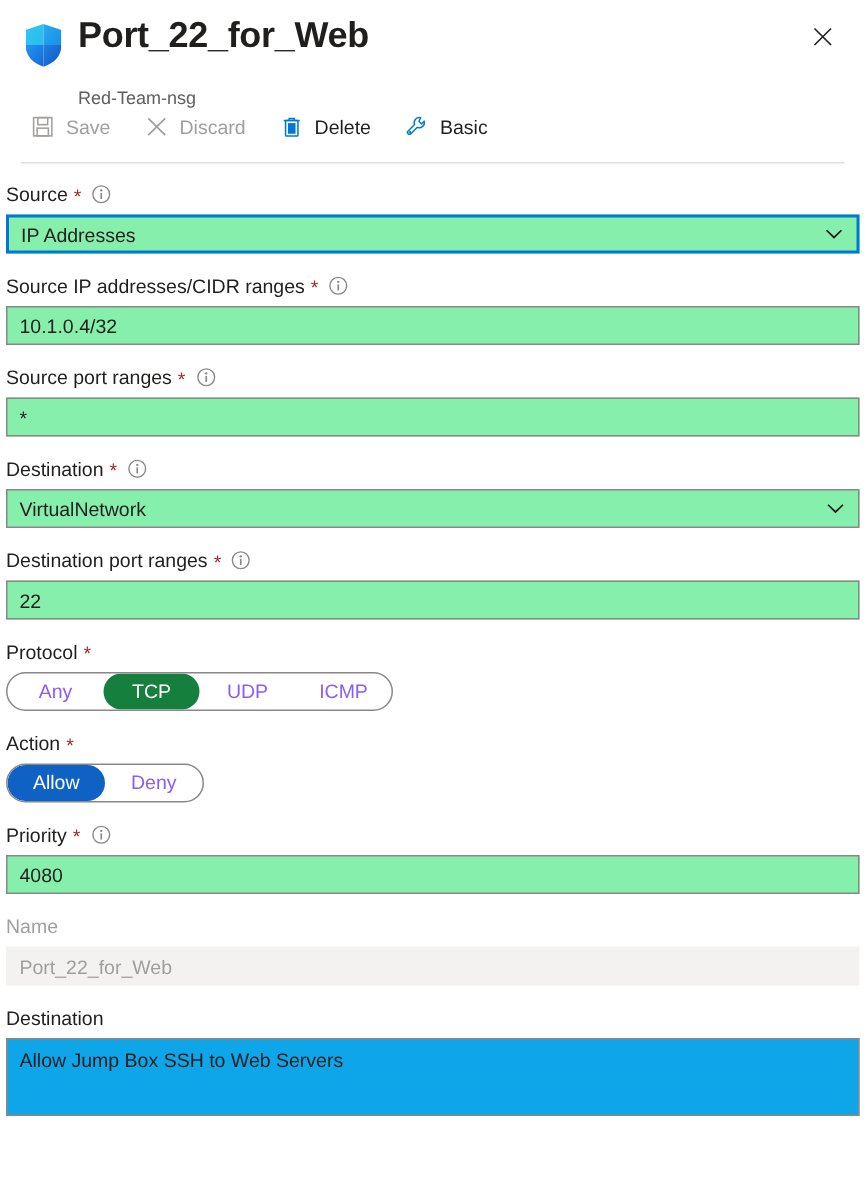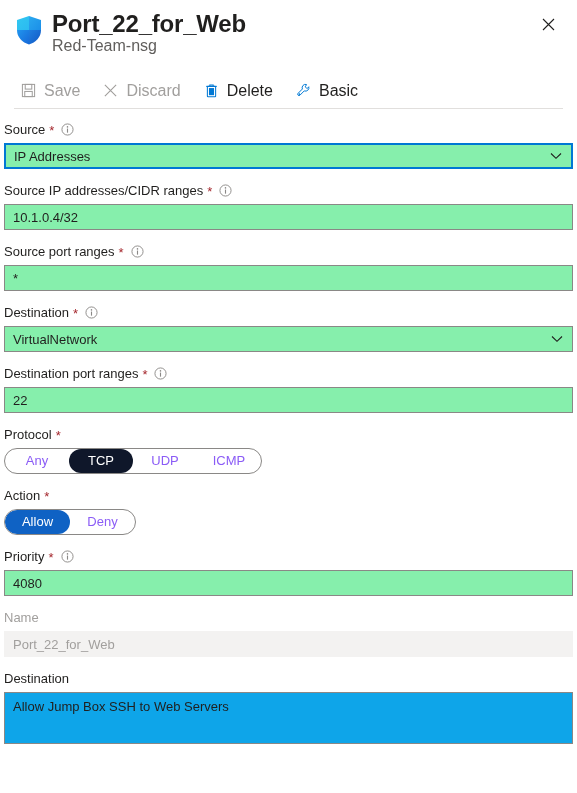--- a/index.html
+++ b/index.html
@@ -45,24 +45,24 @@
   .blade-title {
     font-size: 24px;
     font-weight: bold;
     line-height: 28px;
     letter-spacing: -0.2px;
     color: #201f1e;
     margin: 0;
     white-space: nowrap;
   }
   .blade-subtitle {
-    font-size: 16px;
+    font-size: 12px;
     line-height: 16px;
     color: #605e5c;
-    margin-top: 0;
+    margin-top: 19px;
   }
   .close-button {
     position: absolute;
     top: 11px;
     right: 16px;
     width: 26px;
     height: 26px;
     display: flex;
     align-items: center;
     justify-content: center;
@@ -73,25 +73,25 @@
   
   .toolbar {
     display: flex;
     align-items: center;
     height: 32px;
     padding: 0 14px;
     margin-top: 10px;
   }
   .tb-item {
     display: flex;
-    align-items: flex-end;
+    align-items: center;
     height: 30px;
     padding: 0 10px 0 6px;
     margin-right: 6px;
-    font-size: 16px;
+    font-size: 13px;
     color: #201f1e;
     cursor: pointer;
     white-space: nowrap;
   }
   .tb-item.disabled {
     color: #a19f9d;
     cursor: default;
   }
   .tb-icon {
     width: 17px;
@@ -210,21 +210,21 @@
     justify-content: center;
     font-size: 13px;
     line-height: 24px;
     color: #8b5cf6;
     border-radius: 13px;
     cursor: pointer;
     box-sizing: border-box;
     white-space: nowrap;
   }
   .pill.selected {
-    background: #0f172a;
+    background: #15803d;
     color: #ffffff;
     font-weight: normal;
   }
   .pill.selected.action {
     background: #0f62c4;
   }
   #protocol-group .pill { width: 64px; }
   #action-group .pill { width: 65px; border-radius: 12px; }
 </style>
 </head>

